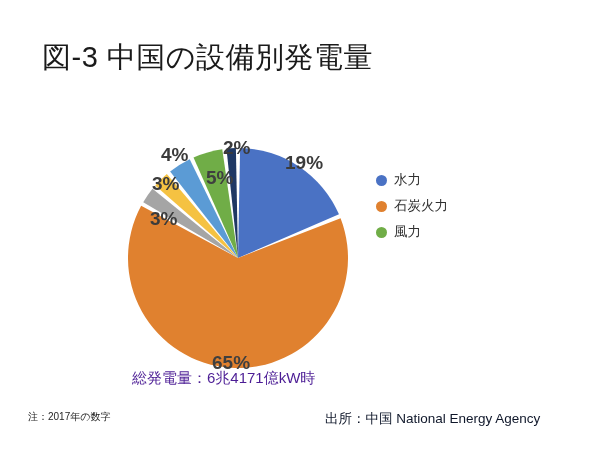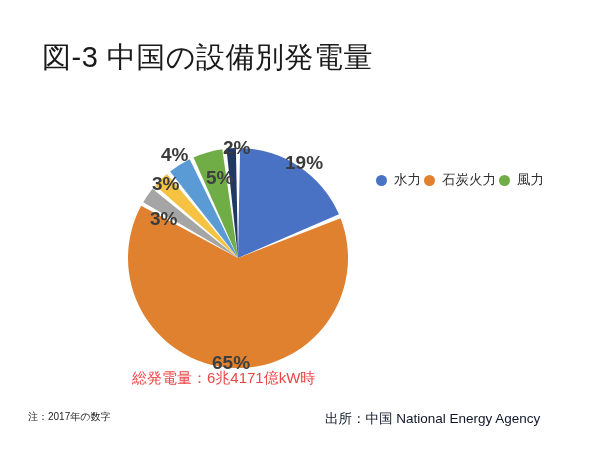--- a/index.html
+++ b/index.html
@@ -49,22 +49,22 @@
   }
   .slice-label.inside {
     color: #3f3f3f;
   }
 
   #legend {
     position: absolute;
     left: 376px;
     top: 172px;
     display: flex;
-    flex-direction: row;
-    gap: 3px;
+    flex-direction: column;
+    gap: 10px;
   }
   .legend-row {
     display: flex;
     align-items: center;
     height: 16px;
   }
   .legend-swatch {
     width: 11px;
     height: 11px;
     border-radius: 50%;
@@ -76,21 +76,21 @@
     color: #2f2f2f;
     white-space: nowrap;
     line-height: 1;
   }
 
   #total-label {
     position: absolute;
     left: 132px;
     top: 369px;
     font-size: 15px;
-    color: #ef4444;
+    color: #4c1d95;
     white-space: nowrap;
   }
 
   #note-text {
     position: absolute;
     left: 28px;
     top: 410px;
     font-size: 10px;
     color: #1f1f1f;
     white-space: nowrap;

